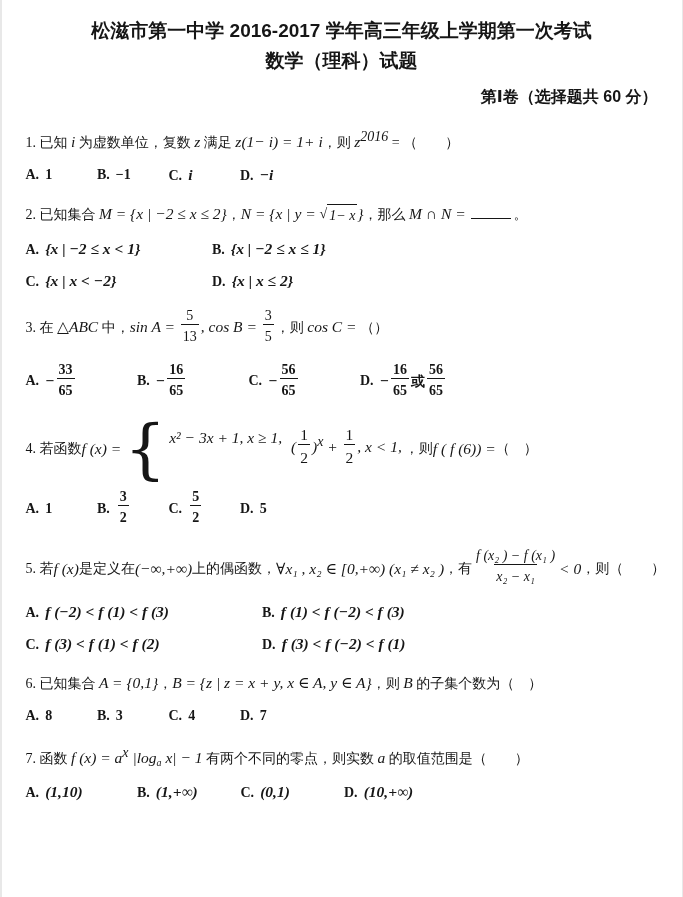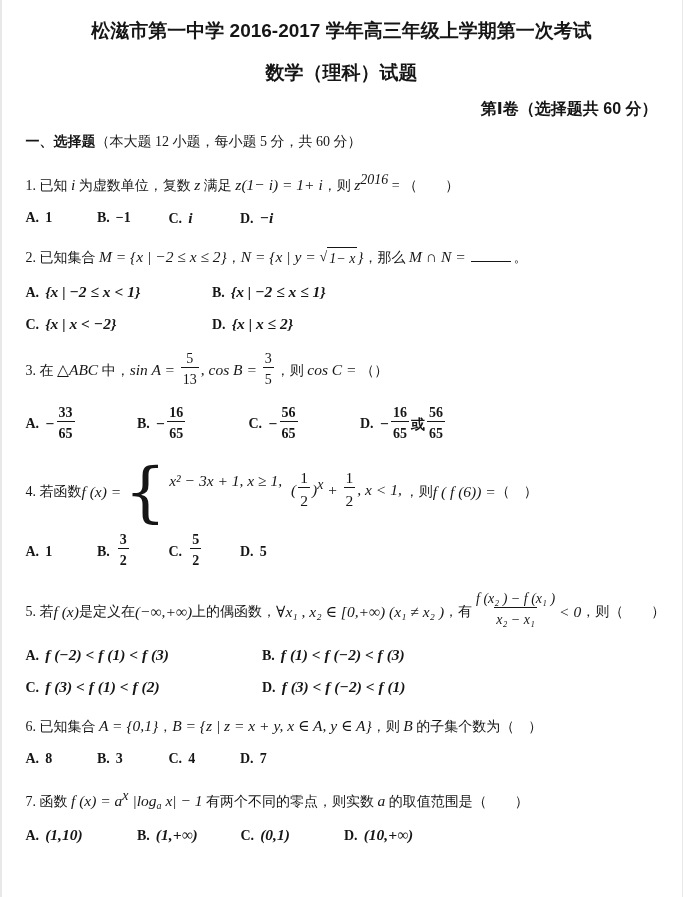--- a/index.html
+++ b/index.html
@@ -8,21 +8,21 @@
     width:680px; height:897px; margin:0 auto; background:#ffffff;
     padding:14px 24px 6px 24px; overflow:hidden; color:#161616;
     font-family:"Liberation Serif","DejaVu Serif",serif; font-size:14px;
   }
   .title {
     font-family:"Liberation Sans","DejaVu Sans",sans-serif;
     font-weight:700; font-size:19px; text-align:center; margin-top:4px;
   }
   .subtitle {
     font-family:"Liberation Sans","DejaVu Sans",sans-serif;
-    font-weight:700; font-size:19px; text-align:center; margin-top:16px;
+    font-weight:700; font-size:19px; text-align:center; margin-top:4px;
   }
   .section {
     font-family:"Liberation Sans","DejaVu Sans",sans-serif;
     font-weight:700; font-size:16px; text-align:right; margin-top:13px;
   }
   .instr { margin-top:13px; font-size:14px; }
   .instr-b { font-family:"Liberation Sans","DejaVu Sans",sans-serif; font-weight:700; }
   .stem { margin-top:18px; line-height:1.55; }
   .opts { margin-top:12px; }
   .optrow { margin-top:14px; }
@@ -66,23 +66,20 @@
   }
 </style>
 </head>
 <body>
 
 <div class="page">
 
   <div class="title">松滋市第一中学 2016-2017 学年高三年级上学期第一次考试</div>
   <div class="subtitle">数学（理科）试题</div>
   <div class="section">第Ⅰ卷（选择题共 60 分）</div>
-  <div class="instr">
-    <span class="instr-b">一、选择题</span><span class="cn">（本大题 12 小题，每小题 5 分，共 60 分）</span>
-  </div>
 
   <div>
     <div class="stem">
       <span class="cn">1. 已知 </span><span class="mi">i</span><span class="cn"> 为虚数单位，复数 </span><span class="mi">z</span><span class="cn"> 满足 </span><span class="mi">z(1− i) = 1+ i</span><span class="cn">，则 </span><span class="mi">z</span><sup class="sup">2016</sup><span class="cn"> = （　　）</span>
     </div>
     <div class="opts">
       <span class="opt w70"><span class="olab">A.</span><span class="cn">1</span></span>
       <span class="opt w70"><span class="olab">B.</span><span class="cn">−1</span></span>
       <span class="opt w70"><span class="olab">C.</span><span class="mi">i</span></span>
       <span class="opt w70"><span class="olab">D.</span><span class="mi">−i</span></span>

